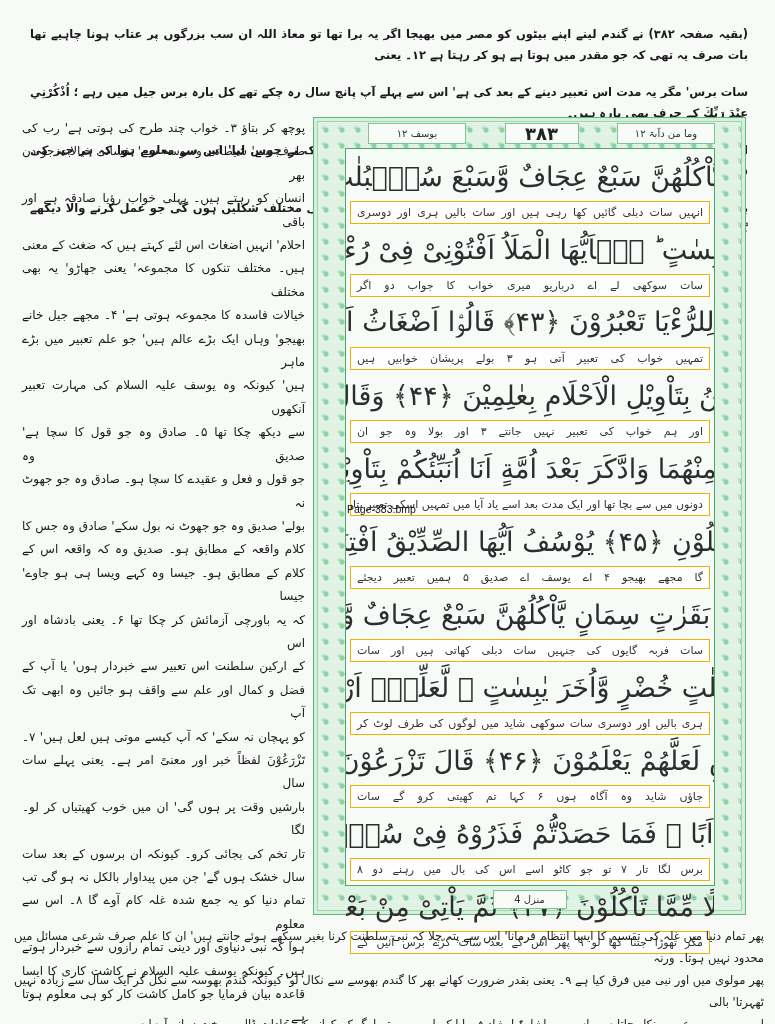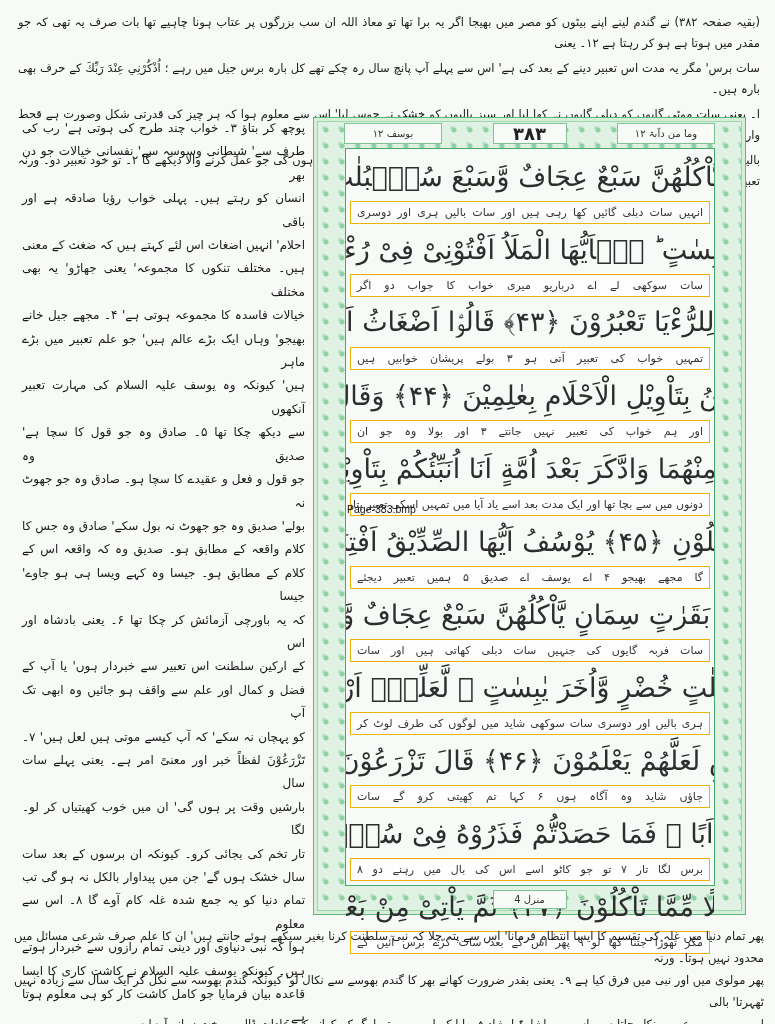--- a/index.html
+++ b/index.html
@@ -10,21 +10,21 @@
     color:#1a1a1a;
     position:relative;
   }
 
   
   .top-notes {
     position:absolute; left:14px; top:8px; width:750px;
     direction:rtl; text-align:justify;
     font-size:11.5px; line-height:21px;
   }
-  .top-notes p { margin:4px; }
+  .top-notes p { margin:16px;font-weight:bold; }
 
   
   .side-notes {
     position:absolute; left:22px; top:117px; width:283px;
     direction:rtl; text-align:justify; text-align-last:justify;
     font-size:12px; line-height:23.4px;
   }
   .side-notes p { margin:0; }
 
   
@@ -52,21 +52,21 @@
   }
   .header-row {
     position:absolute; left:30px; right:30px; top:4px; height:23px;
     display:flex; justify-content:space-between; align-items:center;
   }
   .hdr-box {
     background:#f8fbf8; border:1px solid #7cc492;
     height:19px; display:flex; align-items:center; justify-content:center;
     font-size:10px; direction:rtl; color:#333;
   }
-  .hdr-left { width:96px; }
+  .hdr-left { width:96px;margin-left:24px; }
   .hdr-mid { width:72px; font-size:18px; font-weight:bold; color:#222; letter-spacing:1px; }
   .hdr-right { width:96px; }
 
   .inner {
     position:absolute; left:31px; top:30px; right:30px; bottom:28px;
     background:#f6fbf7;
     border:1.5px solid #4aa86b;
   }
   .verse-stack { position:absolute; left:0; right:0; top:2px; }
   .arabic {

